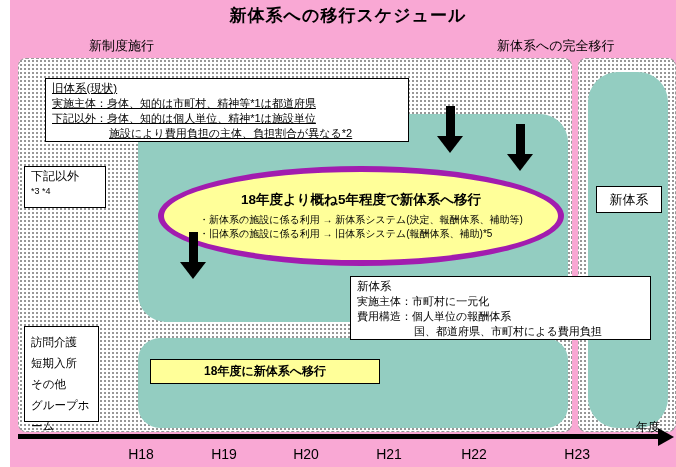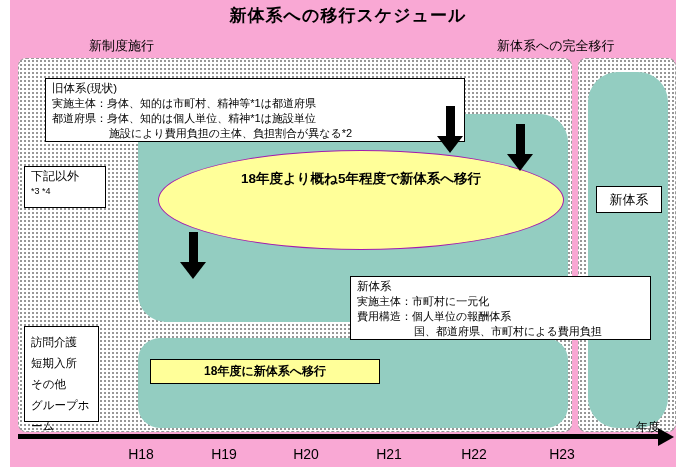--- a/index.html
+++ b/index.html
@@ -16,22 +16,22 @@
             background-image:radial-gradient(#8f8f8f 0.7px, transparent 0.8px);
             background-size:4px 4px; border:1px dashed #999; border-radius:8px; }
 
   .teal { position:absolute; background:#93CDC1; }
 
   .wbox { position:absolute; background:#fff; border:1px solid #000;
           font-size:11px; line-height:15px; padding:2px 6px; }
   .wbox .btitle { font-size:11.5px; }
   .indent { padding-left:57px; }
 
-  .ellipse { position:absolute; left:148px; top:150px; width:406px; height:100px;
-             background:#FFFF99; border:1px solid #a21caf; border-radius:50%;
+  .ellipse { position:absolute; left:148px; top:166px; width:406px; height:100px;
+             background:#FFFF99; border:6px solid #a21caf; border-radius:50%;
              text-align:center; }
   .ellipse .etitle { margin-top:19px; font-size:13.5px; font-weight:bold; }
   .ellipse .elines { display:inline-block; text-align:left; font-size:10px;
                      line-height:14px; margin-top:4px; }
 
   .arrow-down { position:absolute; width:26px; }
   .arrow-down .shaft { width:9px; height:30px; background:#000; margin:0 auto; }
   .arrow-down .head  { width:0; height:0; border-left:13px solid transparent;
                        border-right:13px solid transparent; border-top:17px solid #000; }
 
@@ -58,41 +58,45 @@
   <div class="top-label" style="left:79px;">新制度施行</div>
   <div class="top-label" style="left:487px;">新体系への完全移行</div>
 
   <div class="dotted" style="left:8px; top:58px; width:554px; height:374px;"></div>
   <div class="dotted" style="left:568px; top:58px; width:98px; height:374px;"></div>
 
   <div class="teal" style="left:128px; top:114px; width:430px; height:208px; border-radius:28px;"></div>
   <div class="teal" style="left:128px; top:338px; width:430px; height:90px; border-radius:22px;"></div>
   <div class="teal" style="left:578px; top:72px; width:80px; height:356px; border-radius:30px;"></div>
 
-  <div class="wbox" style="left:35px; top:78px; width:420px; height:64px;">
+  <div class="wbox" style="left:35px; top:78px; width:364px; height:64px;text-decoration:underline;">
     <div class="btitle">旧体系(現状)</div>
     <div>実施主体：身体、知的は市町村、精神等*1は都道府県</div>
-    <div>都道府県：身体、知的は個人単位、精神*1は施設単位</div>
+    <div>下記以外：身体、知的は個人単位、精神*1は施設単位</div>
     <div class="indent">施設により費用負担の主体、負担割合が異なる*2</div>
   </div>
 
   <div class="wbox" style="left:14px; top:166px; width:82px; height:42px; font-size:12px;">
     <div>下記以外</div>
     <div style="font-size:9px;">*3 *4</div>
   </div>
 
   <div class="wbox" style="left:14px; top:326px; width:75px; height:96px; line-height:21px; padding-top:5px; font-size:11.5px;">
     <div>訪問介護</div>
     <div>短期入所</div>
     <div>その他</div>
     <div>グループホーム</div>
   </div>
 
   <div class="ellipse">
     <div class="etitle">18年度より概ね5年程度で新体系へ移行</div>
+    <div class="elines">
+      <div>・新体系の施設に係る利用 → 新体系システム(決定、報酬体系、補助等)</div>
+      <div>・旧体系の施設に係る利用 → 旧体系システム(報酬体系、補助)*5</div>
+    </div>
   </div>
 
   <div class="arrow-down" style="left:170px; top:232px;">
     <div class="shaft"></div>
       <div class="head"></div>
   </div>
   <div class="arrow-down" style="left:427px; top:106px;">
     <div class="shaft"></div>
       <div class="head"></div>
   </div>
@@ -114,15 +118,15 @@
 
   <div class="axis-line"></div>
   <div class="axis-head"></div>
   <div class="axis-unit">年度</div>
 
   <div class="tick" style="left:103px;">H18</div>
   <div class="tick" style="left:186px;">H19</div>
   <div class="tick" style="left:268px;">H20</div>
   <div class="tick" style="left:351px;">H21</div>
   <div class="tick" style="left:436px;">H22</div>
-  <div class="tick" style="left:524px;">H23</div>
+  <div class="tick" style="left:524px;text-align:right;">H23</div>
 
 </div>
 
 </body></html>

